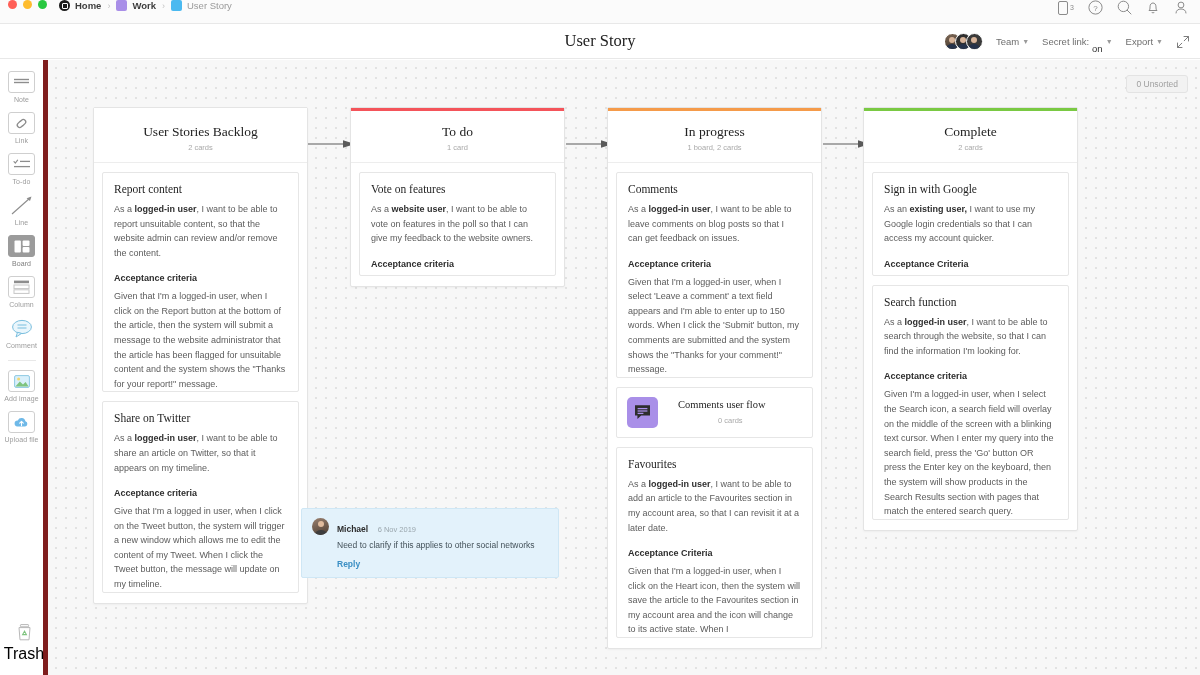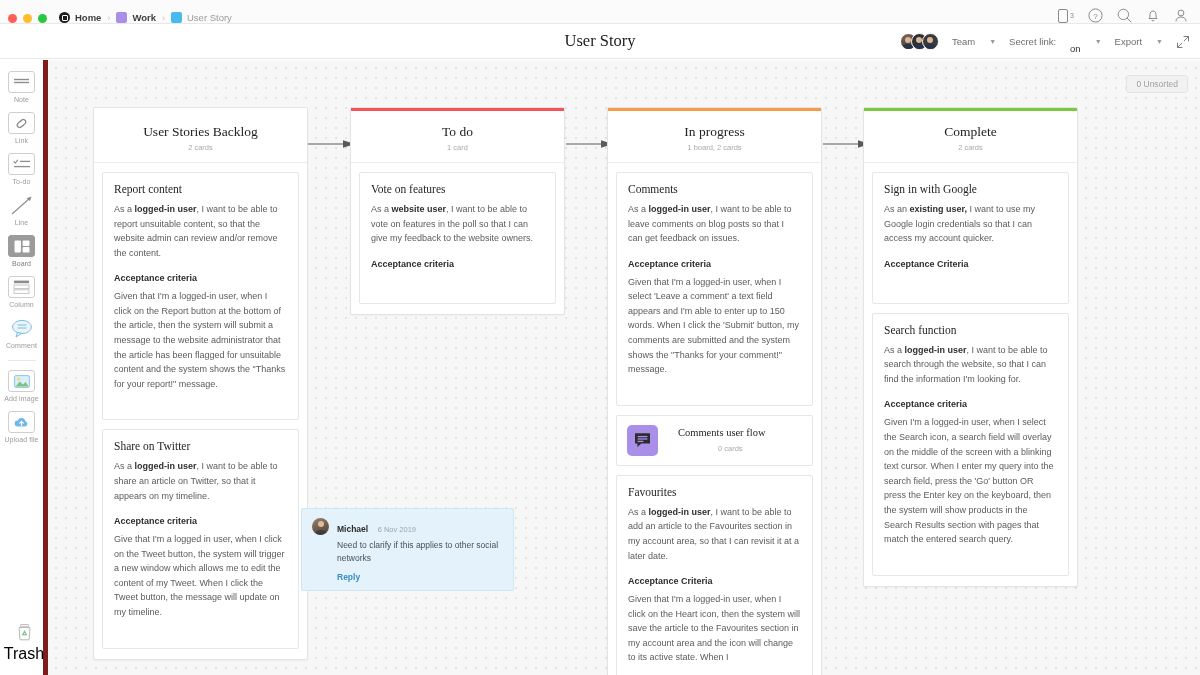--- a/index.html
+++ b/index.html
@@ -7,21 +7,21 @@
     width: 1200px; height: 675px;
     font-family: "Liberation Sans", sans-serif;
     background: #ffffff; overflow: hidden;
   }
   .app { position: relative; width: 1200px; height: 675px; }
 
   
   .titlebar {
     position: absolute; top: 0; left: 0; width: 1200px; height: 24px;
     background: #fbfbfb; border-bottom: 1px solid #e8e8e8;
-    display: flex; align-items: flex-end; padding: 0 8px;
+    display: flex; align-items: flex-start; padding: 0 8px;
   }
   .dots { display: flex; gap: 6px; margin-right: 12px; }
   .dot { width: 9px; height: 9px; border-radius: 50%; }
   .dot.r { background: #ff5f57; } .dot.y { background: #febc2e; } .dot.g { background: #28c840; }
 
   .crumbs { display: flex; align-items: center; gap: 6px; font-size: 9.5px; }
   .crumb { display: flex; align-items: center; gap: 5px; color: #3d3d3d; font-weight: 600; }
   .crumb.muted { color: #9a9a9a; font-weight: 500; }
   .crumb-sep { color: #c3c3c3; font-size: 9px; }
   .chip { width: 11px; height: 11px; border-radius: 2px; display: inline-block; }
@@ -59,21 +59,21 @@
   .av.dark { background: #2f2f2f; }
   .av.dark2 { background: #3a3a3a; }
   .av .head {
     position: absolute; left: 50%; top: 3px; transform: translateX(-50%);
     width: 6px; height: 6px; border-radius: 50%; background: #d9b59a;
   }
   .av .body {
     position: absolute; left: 50%; bottom: -3px; transform: translateX(-50%);
     width: 13px; height: 8px; border-radius: 6px 6px 0 0; background: #25324a;
   }
-  .hdr-item { display: flex; align-items: center; gap: 14px; white-space: nowrap; cursor: default; }
+  .hdr-item { display: flex; align-items: center; gap: 3px; white-space: nowrap; cursor: default; }
   .hdr-item b { color: #333; font-weight: 400; margin-top: 13px; }
   .caret { font-size: 7px; color: #9a9a9a; }
 
   
   .rail {
     position: absolute; top: 60px; left: 0; width: 48px; height: 615px;
     background: #fff; border-right: 5px solid #7f1d1d;
     display: flex; flex-direction: column; align-items: center; padding-top: 11px;
   }
   .tool { width: 44px; margin-bottom: 9px; display: flex; flex-direction: column; align-items: center; cursor: pointer; }
@@ -108,21 +108,21 @@
     background: #fff; border: 1px solid #e4e4e4; border-radius: 2px;
     box-shadow: 0 1px 2px rgba(0,0,0,.04);
   }
   .col-accent { height: 3px; width: 100%; }
   .col-head { padding: 13px 8px 10px; text-align: center; border-bottom: 1px solid #ededed; }
   .col-title { font-family: "Liberation Serif", serif; font-size: 13.5px; color: #222; }
   .col-sub { font-size: 7.5px; color: #a9a9a9; margin-top: 3px; }
   .col-body { padding: 9px 8px 10px; display: flex; flex-direction: column; gap: 9px; }
 
   .card {
-    border: 1px solid #e6e6e6; background: #fff; border-radius: 2px; padding: 10px 11px 28px;
+    border: 1px solid #e6e6e6; background: #fff; border-radius: 2px; padding: 10px 11px 0;
   }
   .card-title {
     font-family: "Liberation Serif", serif; font-size: 11.5px; color: #1f1f1f; margin-bottom: 7px;
   }
   .card p { font-size: 9px; line-height: 1.62; color: #5c5c5c; }
   .card p b { color: #303030; font-weight: 700; }
   .sec-head { font-size: 9px; font-weight: 700; color: #2e2e2e; margin: 13px 0 6px; }
 
   
   .board-card {
@@ -134,21 +134,21 @@
     display: flex; align-items: center; justify-content: center; flex: 0 0 auto;
   }
   .board-name { font-family: "Liberation Serif", serif; font-size: 10.5px; color: #1f1f1f; }
   .board-sub { font-size: 7.5px; color: #a9a9a9; margin-top: 6px; padding-left: 40px; }
 
   
   .arrow { position: absolute; height: 10px; }
 
   
   .comment {
-    position: absolute; left: 253px; top: 448px; width: 213px;
+    position: absolute; left: 253px; top: 448px; width: 258px;
     background: #e3f2fb; border: 1px solid #cfe7f5; border-radius: 2px;
     padding: 9px 10px 8px; display: flex; gap: 8px;
   }
   .c-av {
     width: 17px; height: 17px; border-radius: 50%; flex: 0 0 auto;
     background: linear-gradient(160deg,#9b8170,#4b3c30); position: relative; overflow: hidden;
   }
   .c-av .head { position: absolute; left: 50%; top: 3px; transform: translateX(-50%);
     width: 6px; height: 6px; border-radius: 50%; background: #e0bb9d; }
   .c-av .body { position: absolute; left: 50%; bottom: -3px; transform: translateX(-50%);

